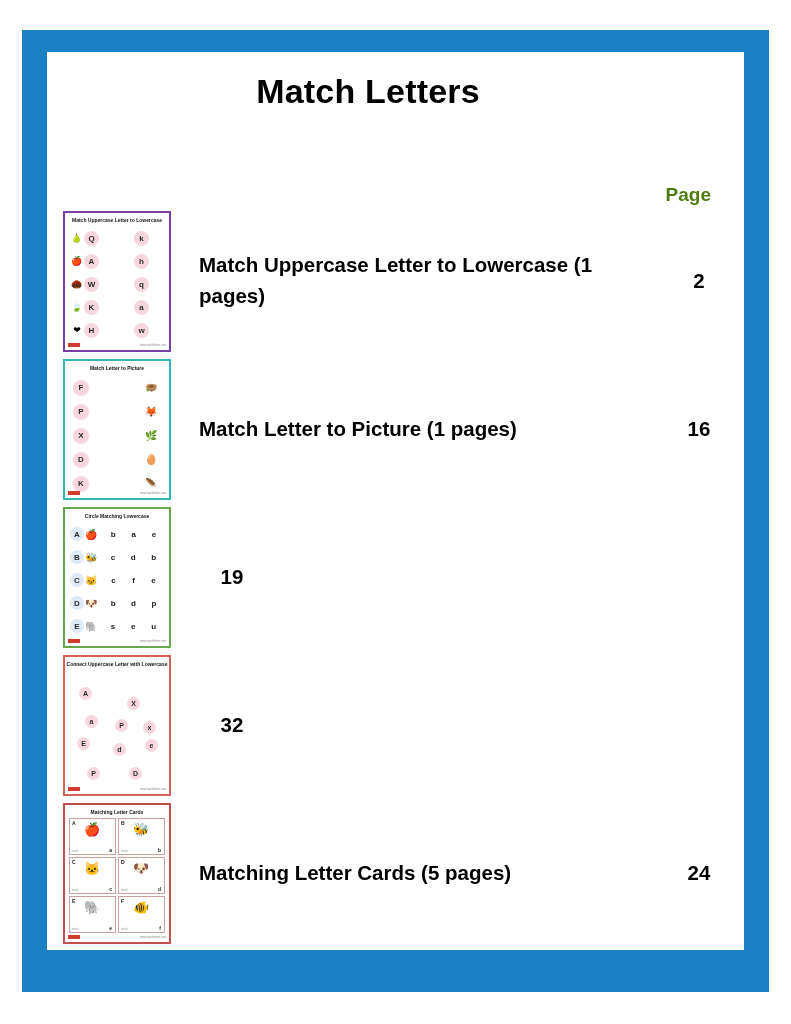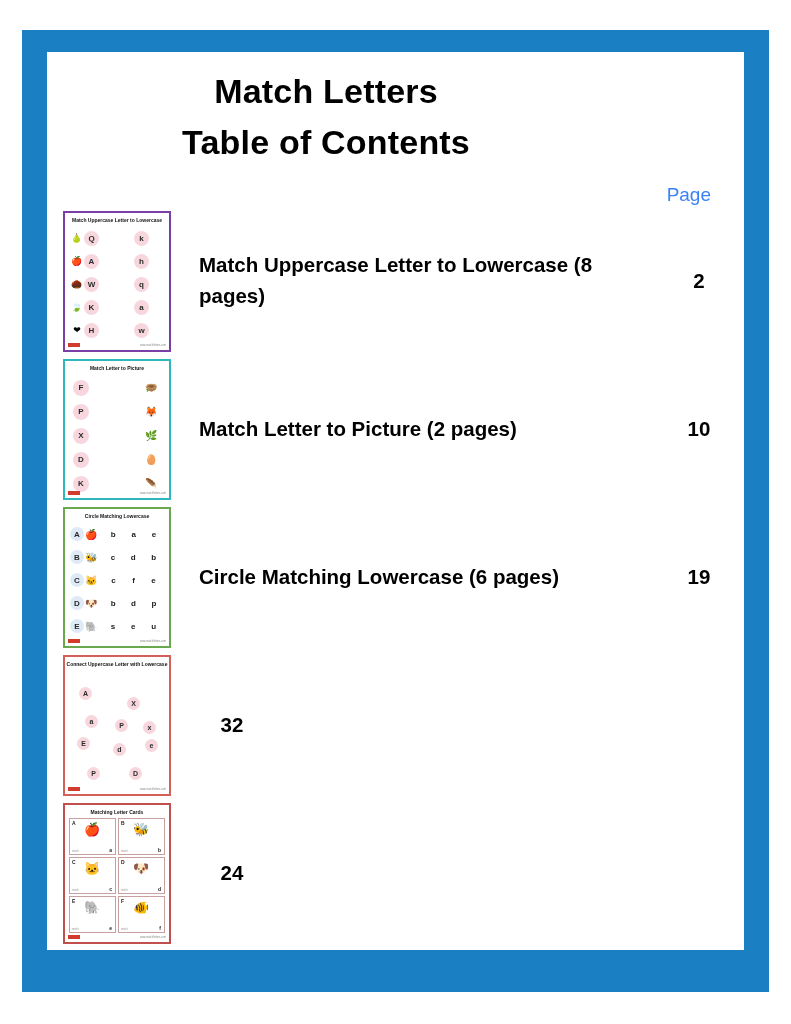--- a/index.html
+++ b/index.html
@@ -37,35 +37,36 @@
     height: 898px;
     background: #ffffff;
     box-sizing: border-box;
   }
   .title-block {
     position: absolute;
     left: 0;
     top: 14px;
     width: 558px;
     text-align: center;
+    padding-left: 42px;
   }
   .title-line {
     font-size: 34px;
     font-weight: bold;
     color: #000000;
     line-height: 1.5;
     letter-spacing: 0.2px;
   }
   .page-col-header {
     position: absolute;
     right: 33px;
     top: 132px;
     font-size: 19px;
-    font-weight: normal;
-    color: #3b82f6;
+    font-weight: bold;
+    color: #4d7c0f;
   }
   .toc-list {
     position: absolute;
     left: 0;
     top: 155px;
     width: 697px;
   }
   .toc-row {
     position: relative;
     display: flex;
@@ -242,21 +243,20 @@
 </style>
 </head>
 <body>
 
 <div class="page">
   <div class="blue-frame"></div>
   <div class="white-sheet">
 
     <div class="title-block">
       <div class="title-line">Match Letters</div>
-      <div class="title-line">Table of Contents</div>
     </div>
 
     <div class="page-col-header">Page</div>
 
     <div class="toc-list">
 
       <div class="toc-row">
         <div class="thumb-wrap">
           <div class="thumb th1">
             <div class="t-title">Match Uppercase Letter to Lowercase</div>
@@ -291,21 +291,21 @@
                 <span class="sp"></span>
                 <span class="bub2">w</span>
               </div>
             </div>
             <div class="t-foot">
               <span class="tag"></span>
               <span class="ftext">www.matchletters.com</span>
             </div>
           </div>
         </div>
-        <div class="toc-label">Match Uppercase Letter to Lowercase (8 pages)</div>
+        <div class="toc-label">Match Uppercase Letter to Lowercase (1 pages)</div>
         <div class="toc-page">2</div>
       </div>
 
       <div class="toc-row">
         <div class="thumb-wrap">
           <div class="thumb th2">
             <div class="t-title">Match Letter to Picture</div>
             <div class="rows">
               <div class="r">
                 <span class="bub">F</span>
@@ -332,22 +332,22 @@
                 <span class="sp"></span>
                 <span class="pic">🪶</span>
               </div>
             </div>
             <div class="t-foot">
               <span class="tag"></span>
               <span class="ftext">www.matchletters.com</span>
             </div>
           </div>
         </div>
-        <div class="toc-label">Match Letter to Picture (2 pages)</div>
-        <div class="toc-page">10</div>
+        <div class="toc-label">Match Letter to Picture (1 pages)</div>
+        <div class="toc-page">16</div>
       </div>
 
       <div class="toc-row">
         <div class="thumb-wrap">
           <div class="thumb th3">
             <div class="t-title">Circle Matching Lowercase</div>
             <div class="rows">
               <div class="r">
                 <span class="bub">A</span>
                 <span class="pic">🍎</span>
@@ -393,21 +393,20 @@
                   <span>u</span>
                 </span>
               </div>
             </div>
             <div class="t-foot">
               <span class="tag"></span>
               <span class="ftext">www.matchletters.com</span>
             </div>
           </div>
         </div>
-        <div class="toc-label">Circle Matching Lowercase (6 pages)</div>
         <div class="toc-page">19</div>
       </div>
 
       <div class="toc-row">
         <div class="thumb-wrap">
           <div class="thumb th4">
             <div class="t-title">Connect Uppercase Letter with Lowercase</div>
             <div class="field">
               <div class="n" style="left:14px; top:8px;">A</div>
               <div class="n" style="left:62px; top:18px;">X</div>
@@ -470,18 +469,19 @@
                 <span class="cmini">match</span>
                 <span class="cl2">f</span>
               </div>
             </div>
             <div class="t-foot">
               <span class="tag"></span>
               <span class="ftext">www.matchletters.com</span>
             </div>
           </div>
         </div>
+        <div class="toc-label">Matching Letter Cards (5 pages)</div>
         <div class="toc-page">24</div>
       </div>
 
     </div>
   </div>
 </div>
 
 </body></html>

